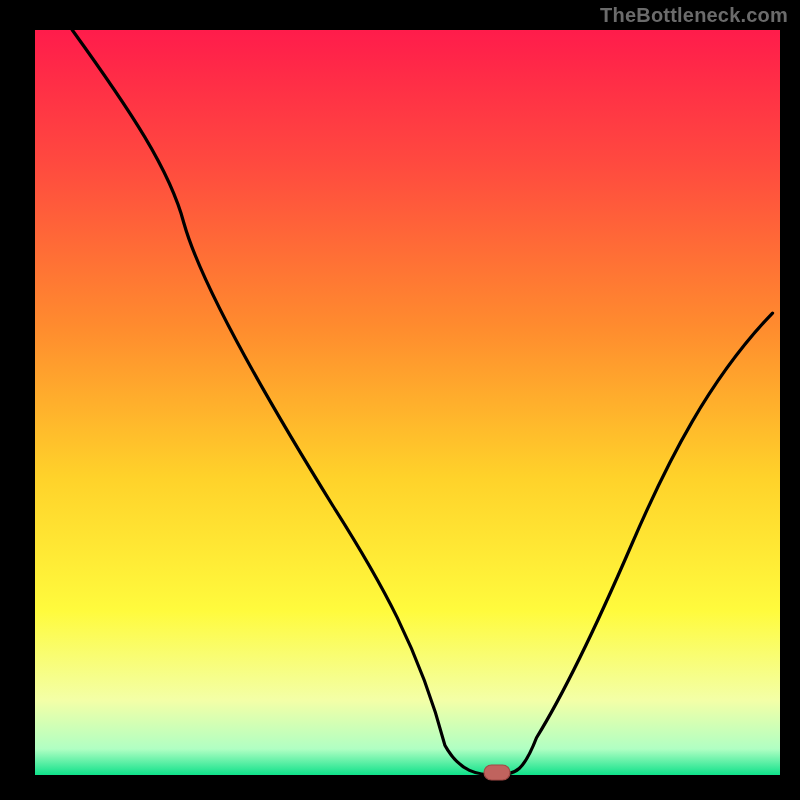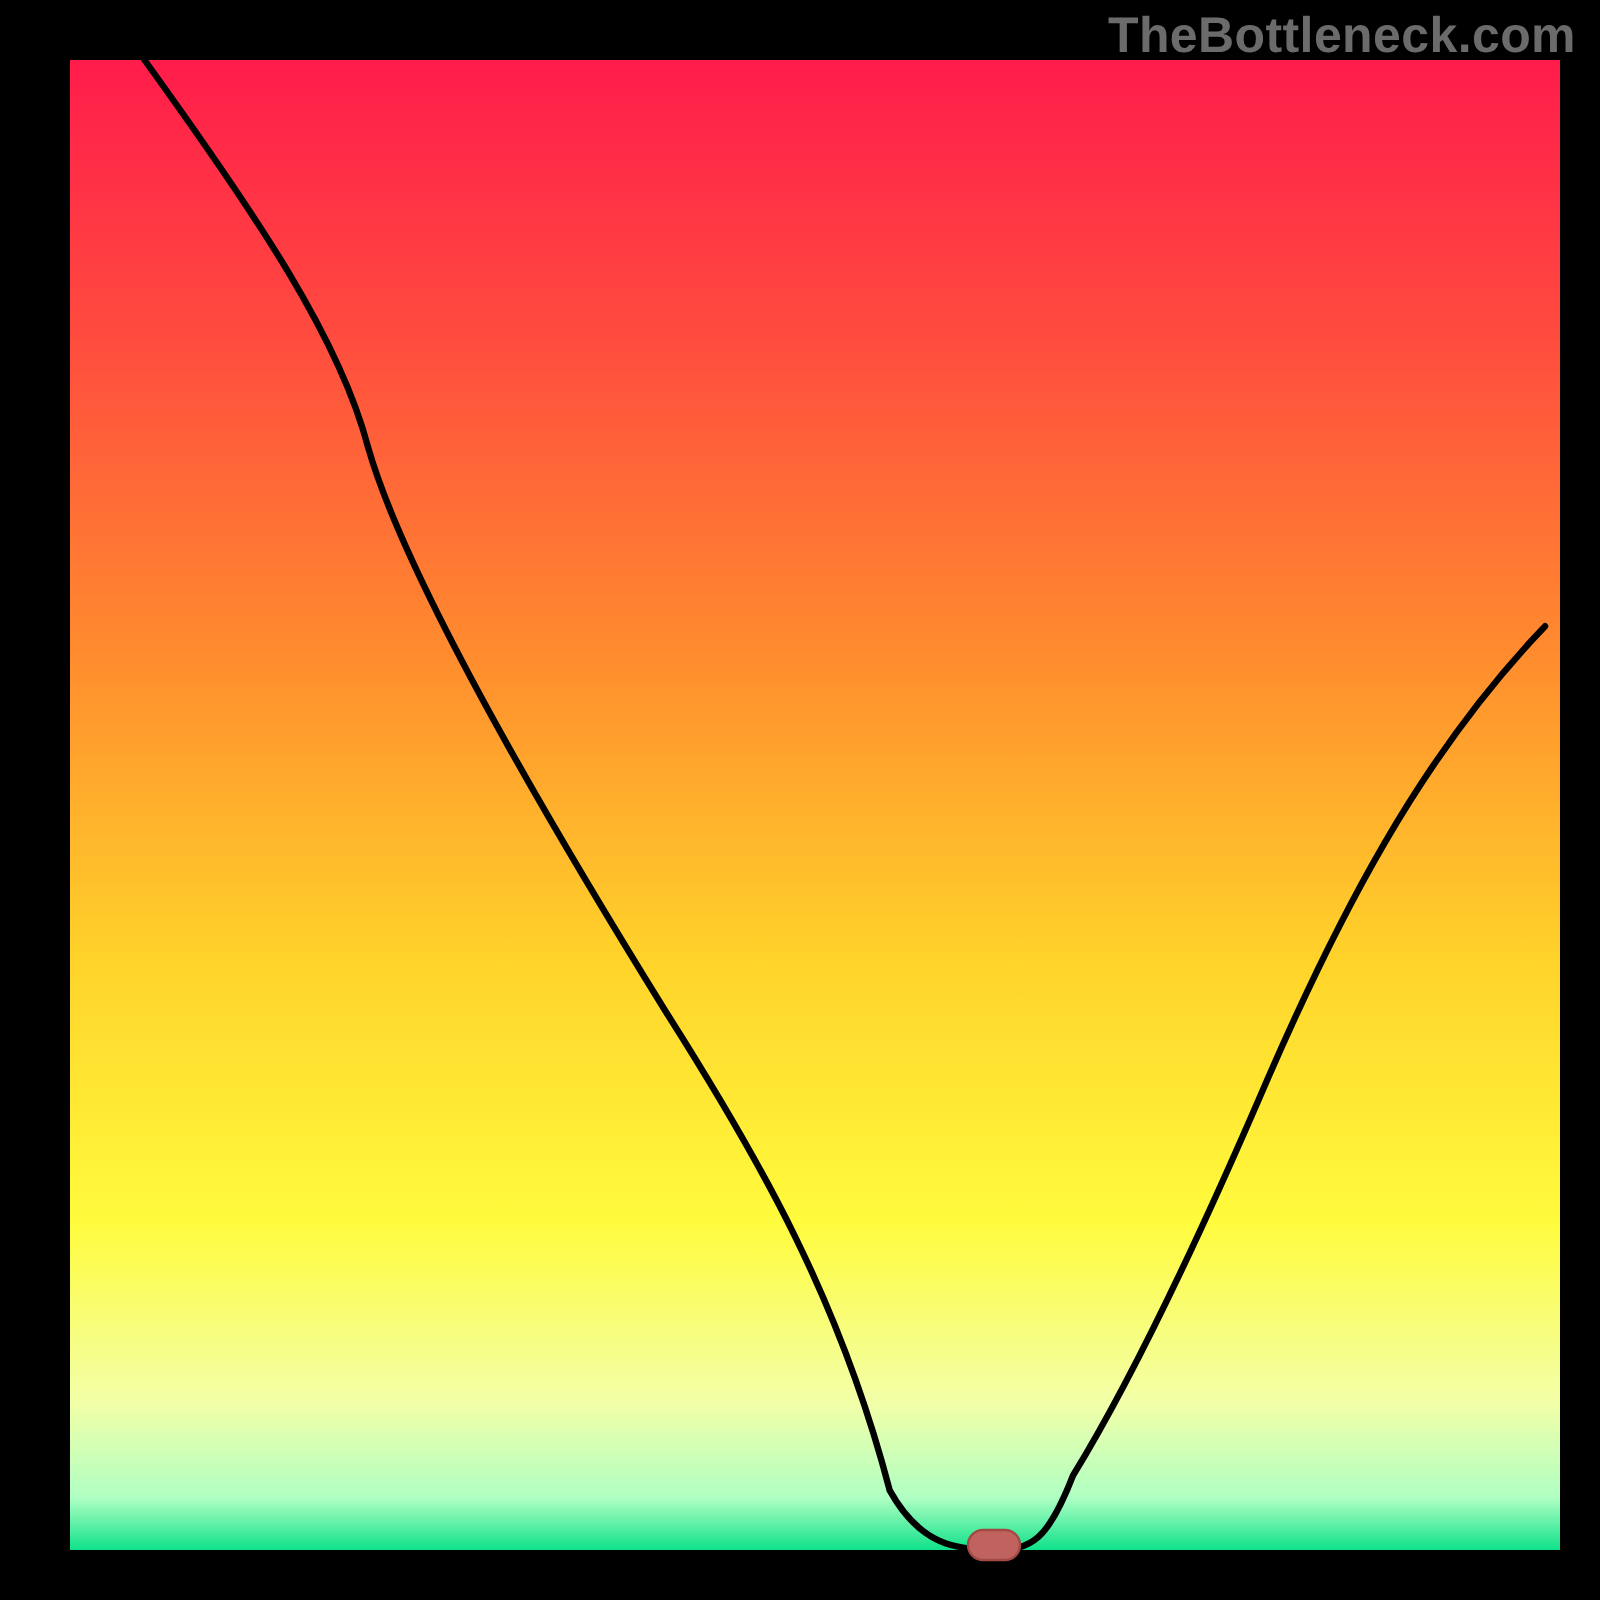--- a/index.html
+++ b/index.html
@@ -18,21 +18,21 @@
   svg.plot {
     position: absolute;
     left: 0;
     top: 0;
   }
   .watermark {
     position: absolute;
     top: 4px;
     right: 12px;
     font-family: Arial, Helvetica, sans-serif;
-    font-size: 25px;
+    font-size: 20px;
     font-weight: 600;
     color: #6b6b6b;
     letter-spacing: 0.2px;
     user-select: none;
   }
 </style>
 </head>
 <body>
 
 <div class="canvas-wrap">

